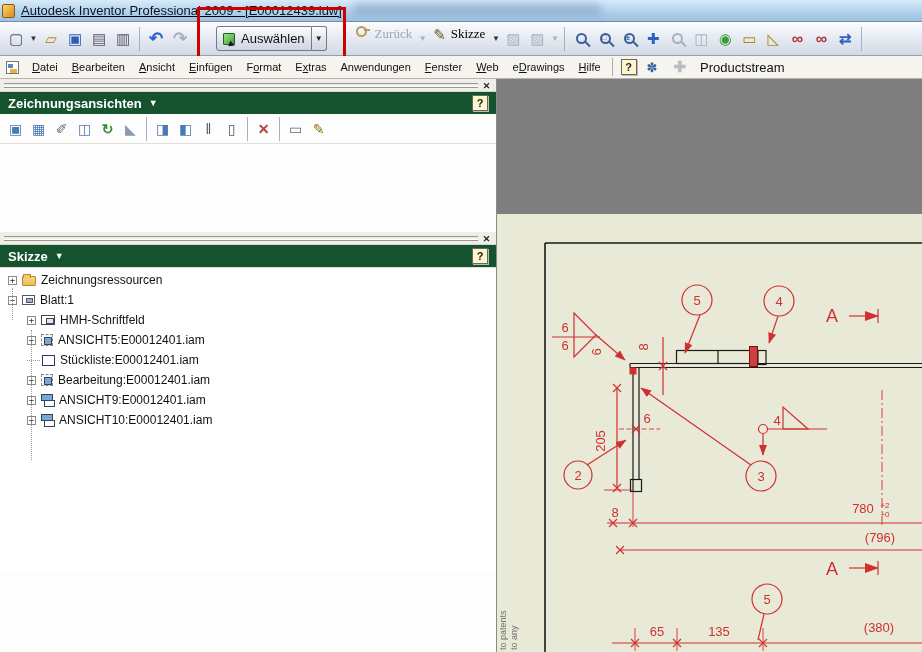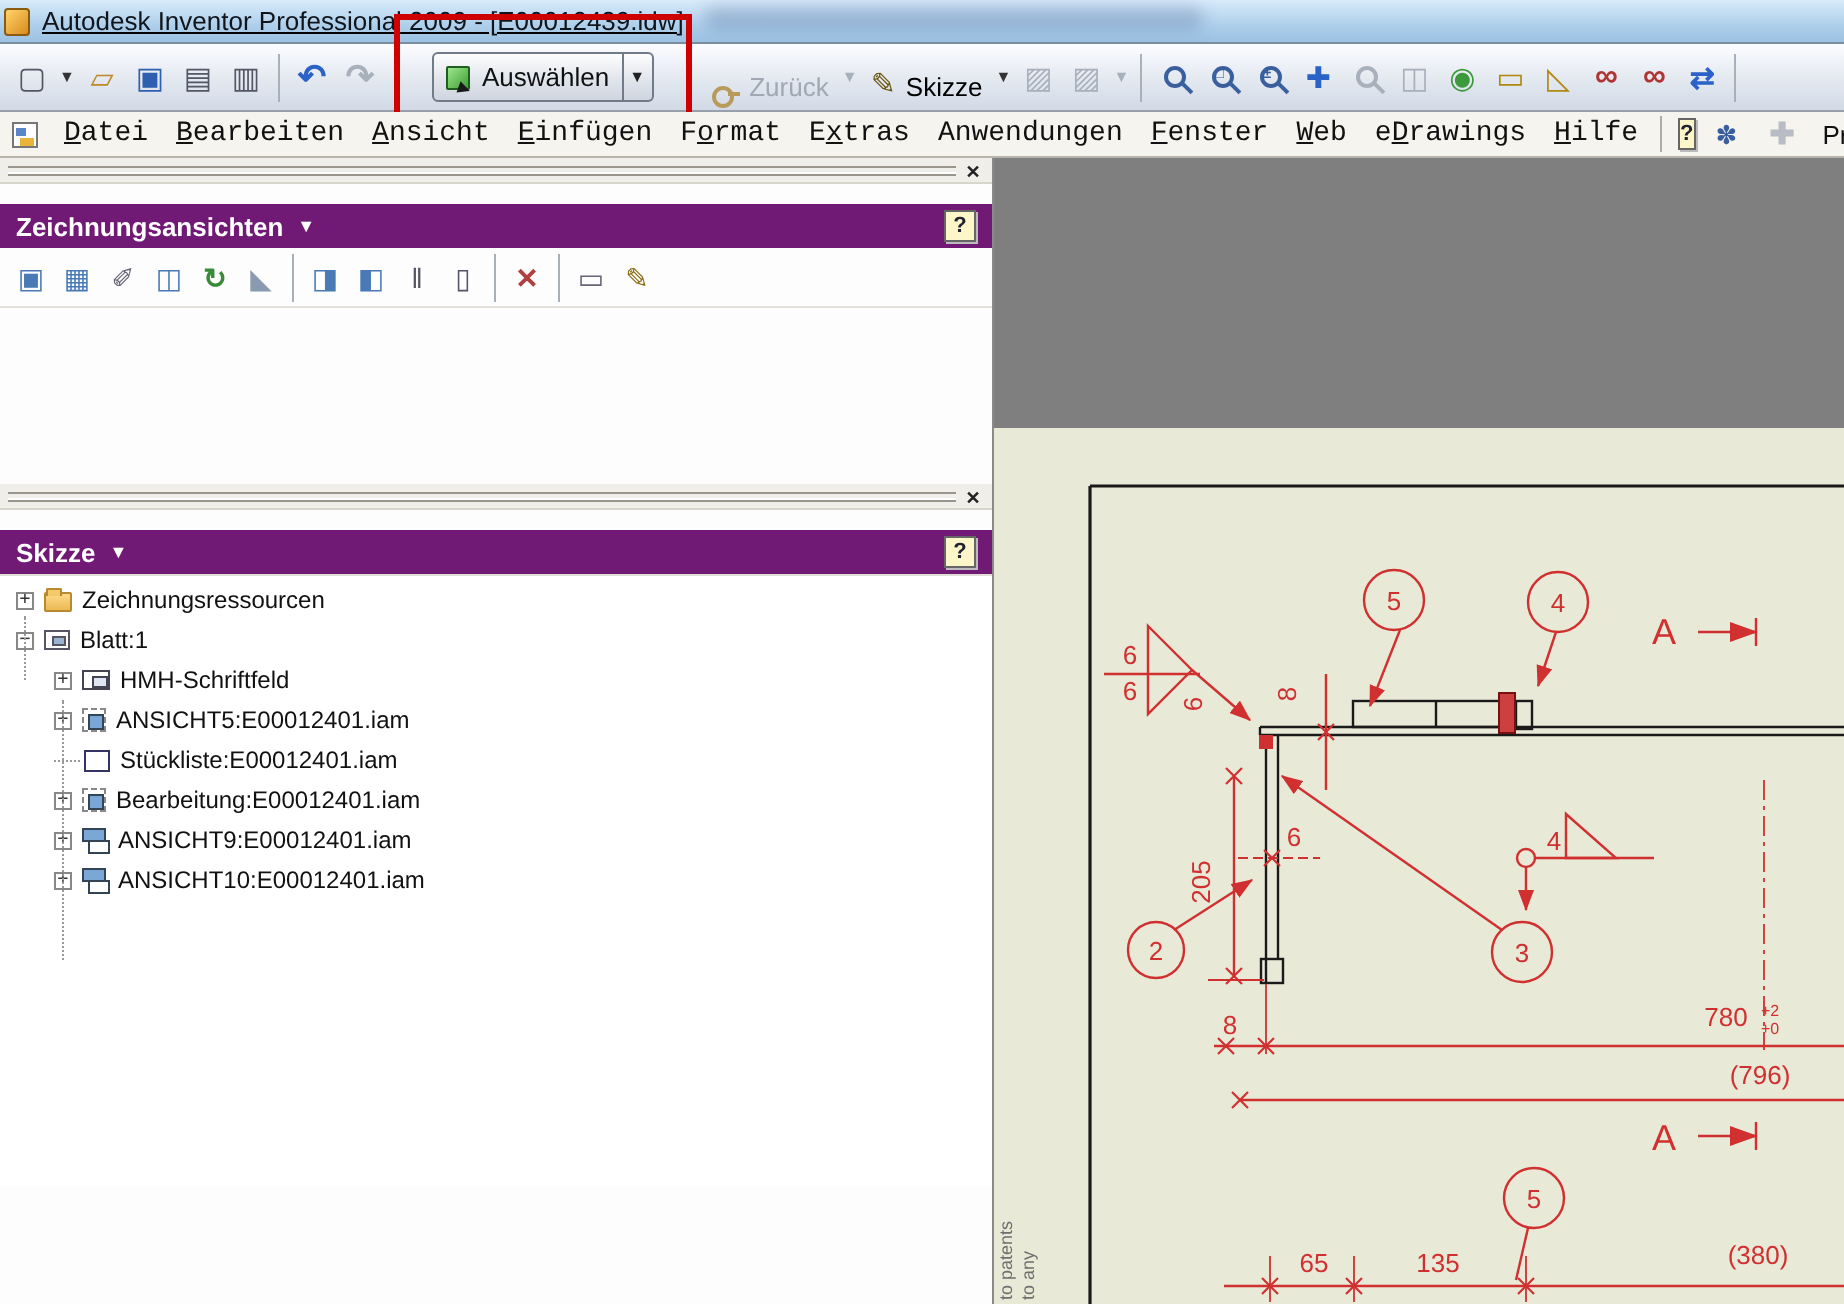--- a/index.html
+++ b/index.html
@@ -56,53 +56,53 @@
     background:linear-gradient(#fdfdfd,#dfe3ea 60%,#cfd6e0);
     border:1px solid #707a88;border-left:none;border-radius:0 3px 3px 0;font-size:8px;color:#222;}
   .cube{width:12px;height:12px;background:linear-gradient(135deg,#9ce68c,#3f9f34);
     border:1px solid #1e5f1e;border-radius:1px;position:relative;flex:none;}
   .cube::after{content:"";position:absolute;right:-4px;bottom:-4px;width:0;height:0;
     border:3px solid transparent;border-left:6px solid #1a1a1a;transform:rotate(20deg);}
   .keyico{width:14px;height:8px;position:relative;flex:none;}
   .keyico::before{content:"";position:absolute;left:0;top:0;width:7px;height:7px;
     border:2px solid #b89a5a;border-radius:50%;}
   .keyico::after{content:"";position:absolute;left:8px;top:3px;width:6px;height:2px;background:#b89a5a;}
-  .ghostbtn{display:flex;align-items:flex-end;height:25px;padding:0 5px;flex:none;}
+  .ghostbtn{display:flex;align-items:flex-start;height:25px;padding:0 5px;flex:none;font-family:Liberation Serif, serif;}
   .ghostbtn .lbl{font-size:13px;margin-left:5px;white-space:nowrap;}
   .graytxt{color:#a0a8b4;}
   .pencil{font-size:15px;color:#6a5510;}
 
   
   .menubar{position:absolute;left:0;top:56px;width:922px;height:23px;background:#f6f4ee;
     border-bottom:1px solid #b8b4aa;display:flex;align-items:center;padding-left:4px;}
   .menu-appicon{width:13px;height:13px;margin:0 6px 0 2px;flex:none;background:#fff;
     border:1px solid #777;
     background-image:linear-gradient(#5a86c8,#5a86c8),linear-gradient(#e8b43c,#e8b43c);
     background-size:5px 4px,7px 4px;background-position:1px 2px,3px 7px;background-repeat:no-repeat;}
-  .menu-item{font-size:14px;color:#111;padding:2px 7px;white-space:nowrap;font-family:Liberation Mono, monospace;}
+  .menu-item{font-size:11px;color:#111;padding:2px 7px;white-space:nowrap;}
   .menu-item u{text-decoration:underline;}
   .msep{width:1px;height:18px;background:#b0aca2;margin:0 4px;flex:none;}
   .helpbtn{width:16px;height:16px;border:1px solid #666;background:#fdf6c9;color:#223;
     font-size:11px;font-weight:bold;display:flex;align-items:center;justify-content:center;
     margin:0 4px;box-shadow:1px 1px 0 #bbb;}
   .helpgear{font-size:13px;color:#3a5f9f;margin:0 6px;}
   .plus-gray{font-size:15px;font-weight:bold;color:#b8bcc4;margin:0 10px;}
   .pstream{font-size:13px;color:#111;margin-left:4px;}
 
   
   .leftcol{position:absolute;left:0;top:79px;width:497px;height:573px;background:#fdfdfd;
     border-right:1px solid #8a8a8a;}
   .splitter{height:13px;background:#f0eee8;position:relative;border-bottom:1px solid #d8d5cc;}
   .splitter .grip{position:absolute;left:4px;right:18px;top:4px;height:4px;
     border-top:1px solid #9a968c;border-bottom:1px solid #fff;}
   .splitter .grip2{position:absolute;left:4px;right:18px;top:8px;height:0;
     border-top:1px solid #9a968c;}
   .closex{position:absolute;right:4px;top:1px;width:11px;height:11px;font-size:9px;
     font-weight:bold;color:#222;display:flex;align-items:center;justify-content:center;}
-  .phdr{height:22px;background:#701a75;display:flex;align-items:center;padding:0 8px;position:relative;margin-top:10px;}
+  .phdr{height:22px;background:#14532d;display:flex;align-items:center;padding:0 8px;position:relative;}
   .phdr .ptitle{color:#fff;font-weight:bold;font-size:13px;}
   .phdr .pcaret{color:#fff;font-size:9px;margin-left:7px;}
   .phdr .helpbtn{position:absolute;right:4px;top:3px;}
   .ptools{height:30px;background:#fdfdfd;display:flex;align-items:center;padding-left:4px;
     border-bottom:1px solid #e4e1da;}
   .pico{width:23px;height:22px;display:flex;align-items:center;justify-content:center;
     font-size:14px;flex:none;}
   .p-base::before{content:"▣";color:#4a7ab5;}
   .p-proj::before{content:"▦";color:#4a7ab5;}
   .p-aux::before{content:"✐";color:#667;}

